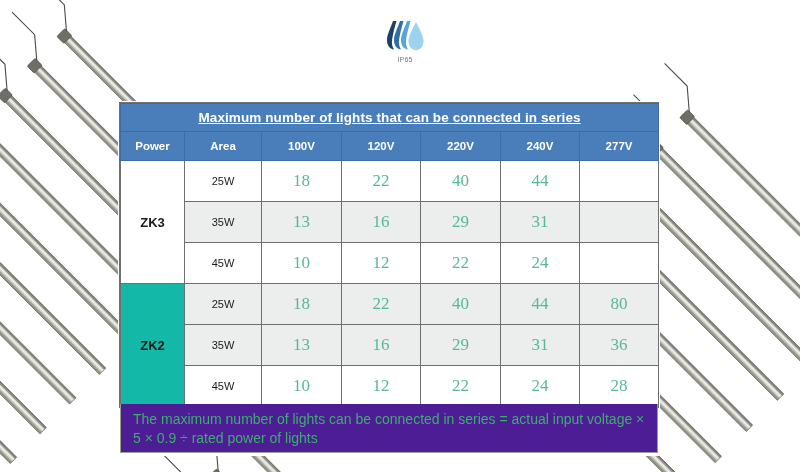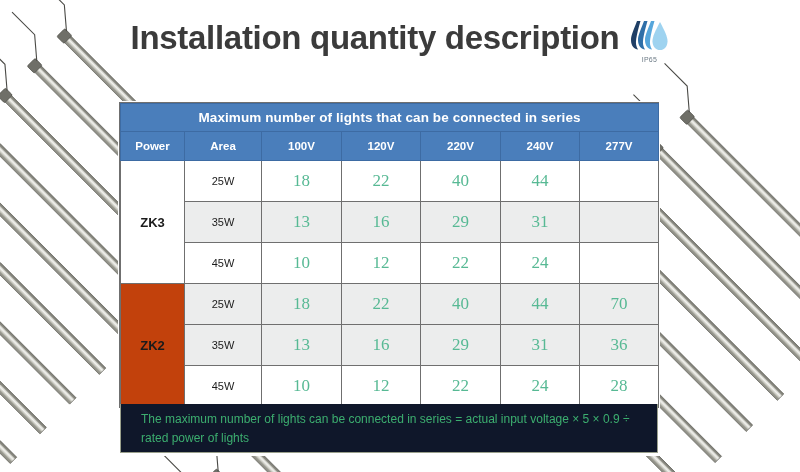--- a/index.html
+++ b/index.html
@@ -83,36 +83,37 @@
     vertical-align: middle;
   }
   .hdr-main {
     background: #4a7ebb;
     color: #ffffff;
     font-size: 13.5px;
     font-weight: bold;
     height: 27px;
     letter-spacing: 0.1px;
     border-color: #3d6ba3 !important;
+    text-decoration: underline;
   }
   .hdr-sub {
     background: #4a7ebb;
     color: #ffffff;
     font-size: 11.5px;
     font-weight: bold;
     height: 28px;
     border-color: #3d6ba3 !important;
   }
   .area-cell {
     font-size: 13px;
     font-weight: bold;
     color: #1b1b1b;
     background: #ffffff;
   }
-  .area-cell.shaded { background: #c2410c; }
+  .area-cell.shaded { background: #14b8a6; }
   .pw-cell {
     font-size: 11px;
     color: #1b1b1b;
     height: 40px;
   }
   .num-cell {
     font-size: 17px;
     color: #57b994;
     font-family: "Liberation Serif", serif;
   }
@@ -120,27 +121,27 @@
   tr.plain td { background: #ffffff; }
 
   
   #note {
     position: absolute;
     left: 120px;
     top: 404px;
     width: 538px;
     height: 49px;
     box-sizing: border-box;
-    background: #0f172a;
+    background: #4c1d95;
     border: 1px solid #9aa08c;
     border-top: none;
     color: #3cae6f;
-    font-size: 12px;
+    font-size: 14px;
     line-height: 19px;
-    padding: 6px 8px 0 20px;
+    padding: 6px 8px 0 12px;
     z-index: 2;
   }
 </style>
 </head>
 <body>
 
 <svg id="bg-art" viewBox="0 0 800 472" preserveAspectRatio="none">
   <defs>
     <linearGradient id="tubeGrad" x1="0" y1="0" x2="0" y2="1">
       <stop offset="0%" stop-color="#6e6e66"></stop>
@@ -200,21 +201,20 @@
       <use href="#tube" x="0" y="220"></use>
       <use href="#tube" x="0" y="264"></use>
       <use href="#tube" x="0" y="308"></use>
     </g>
 
     <rect x="118" y="101" width="542" height="355" fill="#ffffff"></rect>
   </g>
 </svg>
 
 <div id="title-row">
-  <span id="page-title">Installation quantity description</span>
 
   <span id="ip-badge">
     <svg width="40" height="36" viewBox="0 0 40 36">
       <path d="M8 3 C5 11 2 17 2 22 C2 28 5.5 31.5 9 31.5 C7.2 28.5 6.5 25 7.2 21 C7.9 16.5 9.5 9.5 11.5 3 Z" fill="#1f3f66"></path>
       <path d="M15 3 C12 11 9 17 9 22 C9 28 12.5 31.5 16 31.5 C14.2 28.5 13.5 25 14.2 21 C14.9 16.5 16.5 9.5 18.5 3 Z" fill="#2f6fa8"></path>
       <path d="M22 3 C19 11 16 17 16 22 C16 28 19.5 31.5 23 31.5 C21.2 28.5 20.5 25 21.2 21 C21.9 16.5 23.5 9.5 25.5 3 Z" fill="#56a6db"></path>
       <path d="M31 4 C26.5 12.5 23.5 18.5 23.5 23.2 C23.5 28.6 27 32 31 32 C35 32 38.5 28.6 38.5 23.2 C38.5 18.5 35.5 12.5 31 4 Z" fill="#9ed3f0"></path>
     </svg>
     <span class="ip-label">IP65</span>
   </span>
@@ -273,21 +273,21 @@
           <td class="num-cell">24</td>
           <td class="num-cell"></td>
         </tr>
         <tr class="shaded">
           <td class="area-cell shaded" rowspan="3">ZK2</td>
           <td class="pw-cell">25W</td>
           <td class="num-cell">18</td>
           <td class="num-cell">22</td>
           <td class="num-cell">40</td>
           <td class="num-cell">44</td>
-          <td class="num-cell">70</td>
+          <td class="num-cell">80</td>
         </tr>
         <tr class="shaded">
           <td class="pw-cell">35W</td>
           <td class="num-cell">13</td>
           <td class="num-cell">16</td>
           <td class="num-cell">29</td>
           <td class="num-cell">31</td>
           <td class="num-cell">36</td>
         </tr>
         <tr class="plain">

